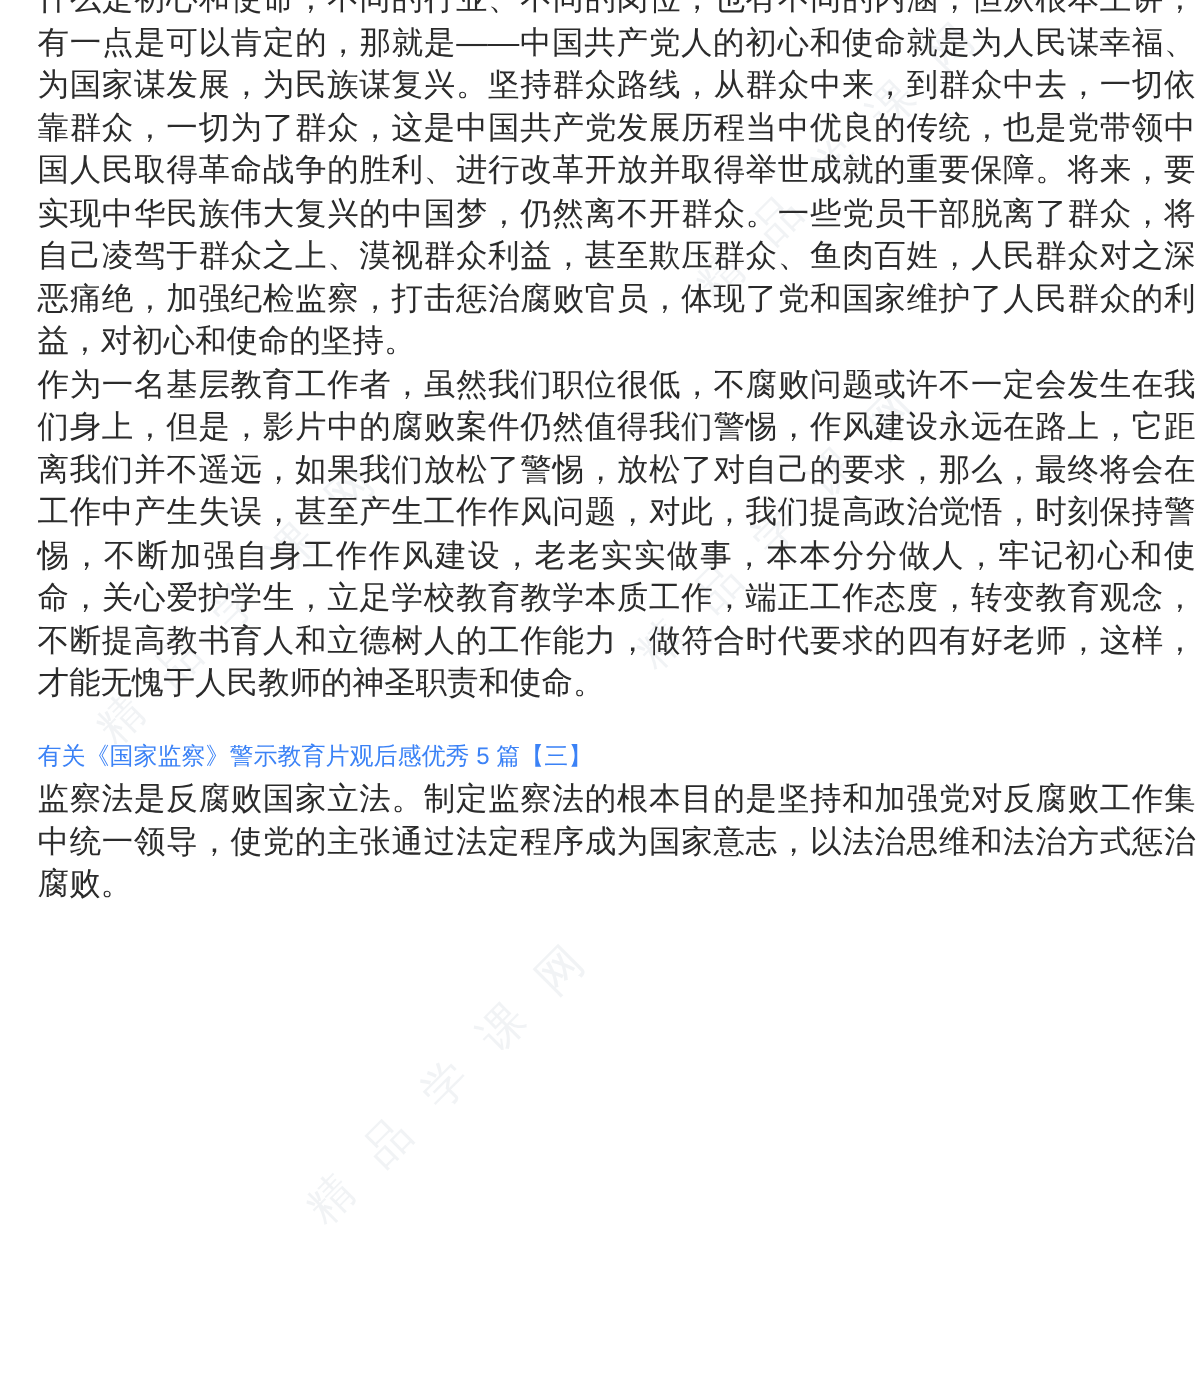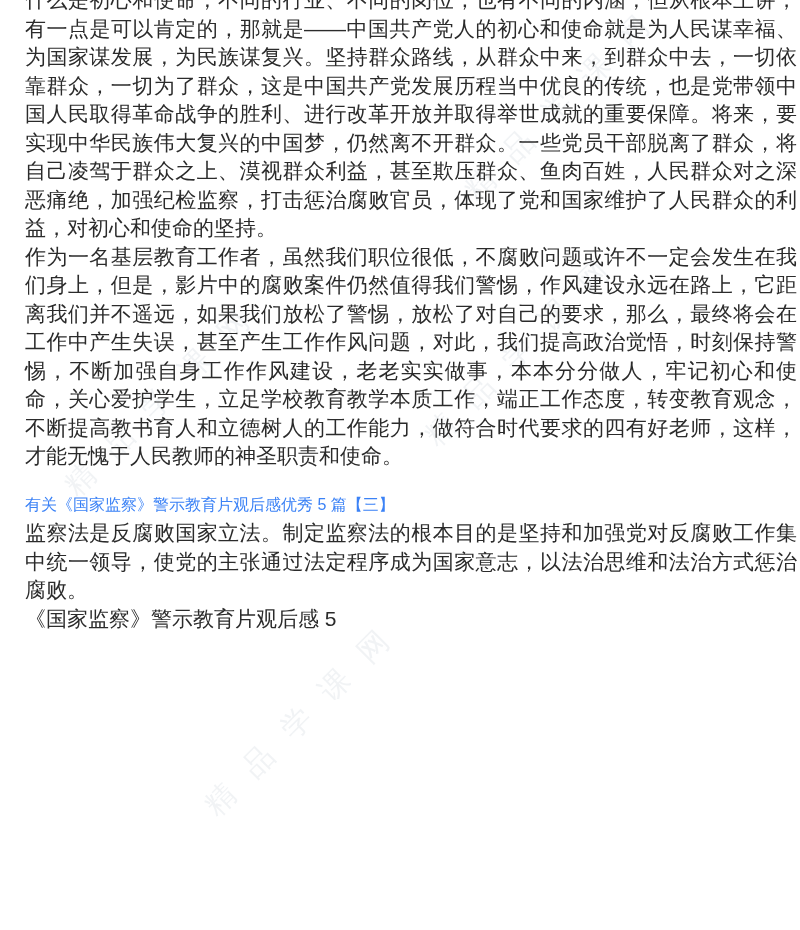--- a/index.html
+++ b/index.html
@@ -85,17 +85,16 @@
     <p class="body clipped">什么是初心和使命，不同的行业、不同的岗位，也有不同的内涵，但从根本上讲，有一点是可以肯定的，那就是——中国共产党人的初心和使命就是为人民谋幸福、为国家谋发展，为民族谋复兴。坚持群众路线，从群众中来，到群众中去，一切依靠群众，一切为了群众，这是中国共产党发展历程当中优良的传统，也是党带领中国人民取得革命战争的胜利、进行改革开放并取得举世成就的重要保障。将来，要实现中华民族伟大复兴的中国梦，仍然离不开群众。一些党员干部脱离了群众，将自己凌驾于群众之上、漠视群众利益，甚至欺压群众、鱼肉百姓，人民群众对之深恶痛绝，加强纪检监察，打击惩治腐败官员，体现了党和国家维护了人民群众的利益，对初心和使命的坚持。</p>
 
     <p class="body">作为一名基层教育工作者，虽然我们职位很低，不腐败问题或许不一定会发生在我们身上，但是，影片中的腐败案件仍然值得我们警惕，作风建设永远在路上，它距离我们并不遥远，如果我们放松了警惕，放松了对自己的要求，那么，最终将会在工作中产生失误，甚至产生工作作风问题，对此，我们提高政治觉悟，时刻保持警惕，不断加强自身工作作风建设，老老实实做事，本本分分做人，牢记初心和使命，关心爱护学生，立足学校教育教学本质工作，端正工作态度，转变教育观念，不断提高教书育人和立德树人的工作能力，做符合时代要求的四有好老师，这样，才能无愧于人民教师的神圣职责和使命。</p>
 
     <p class="heading">有关《国家监察》警示教育片观后感优秀 5 篇【三】</p>
 
     <p class="body">监察法是反腐败国家立法。制定监察法的根本目的是坚持和加强党对反腐败工作集中统一领导，使党的主张通过法定程序成为国家意志，以法治思维和法治方式惩治腐败。</p>
 
 
 
-    <p class="body">《国家监察》警示教育片观后感 5</p>
 
 
   </div>
 </div>
 
 </body></html>

